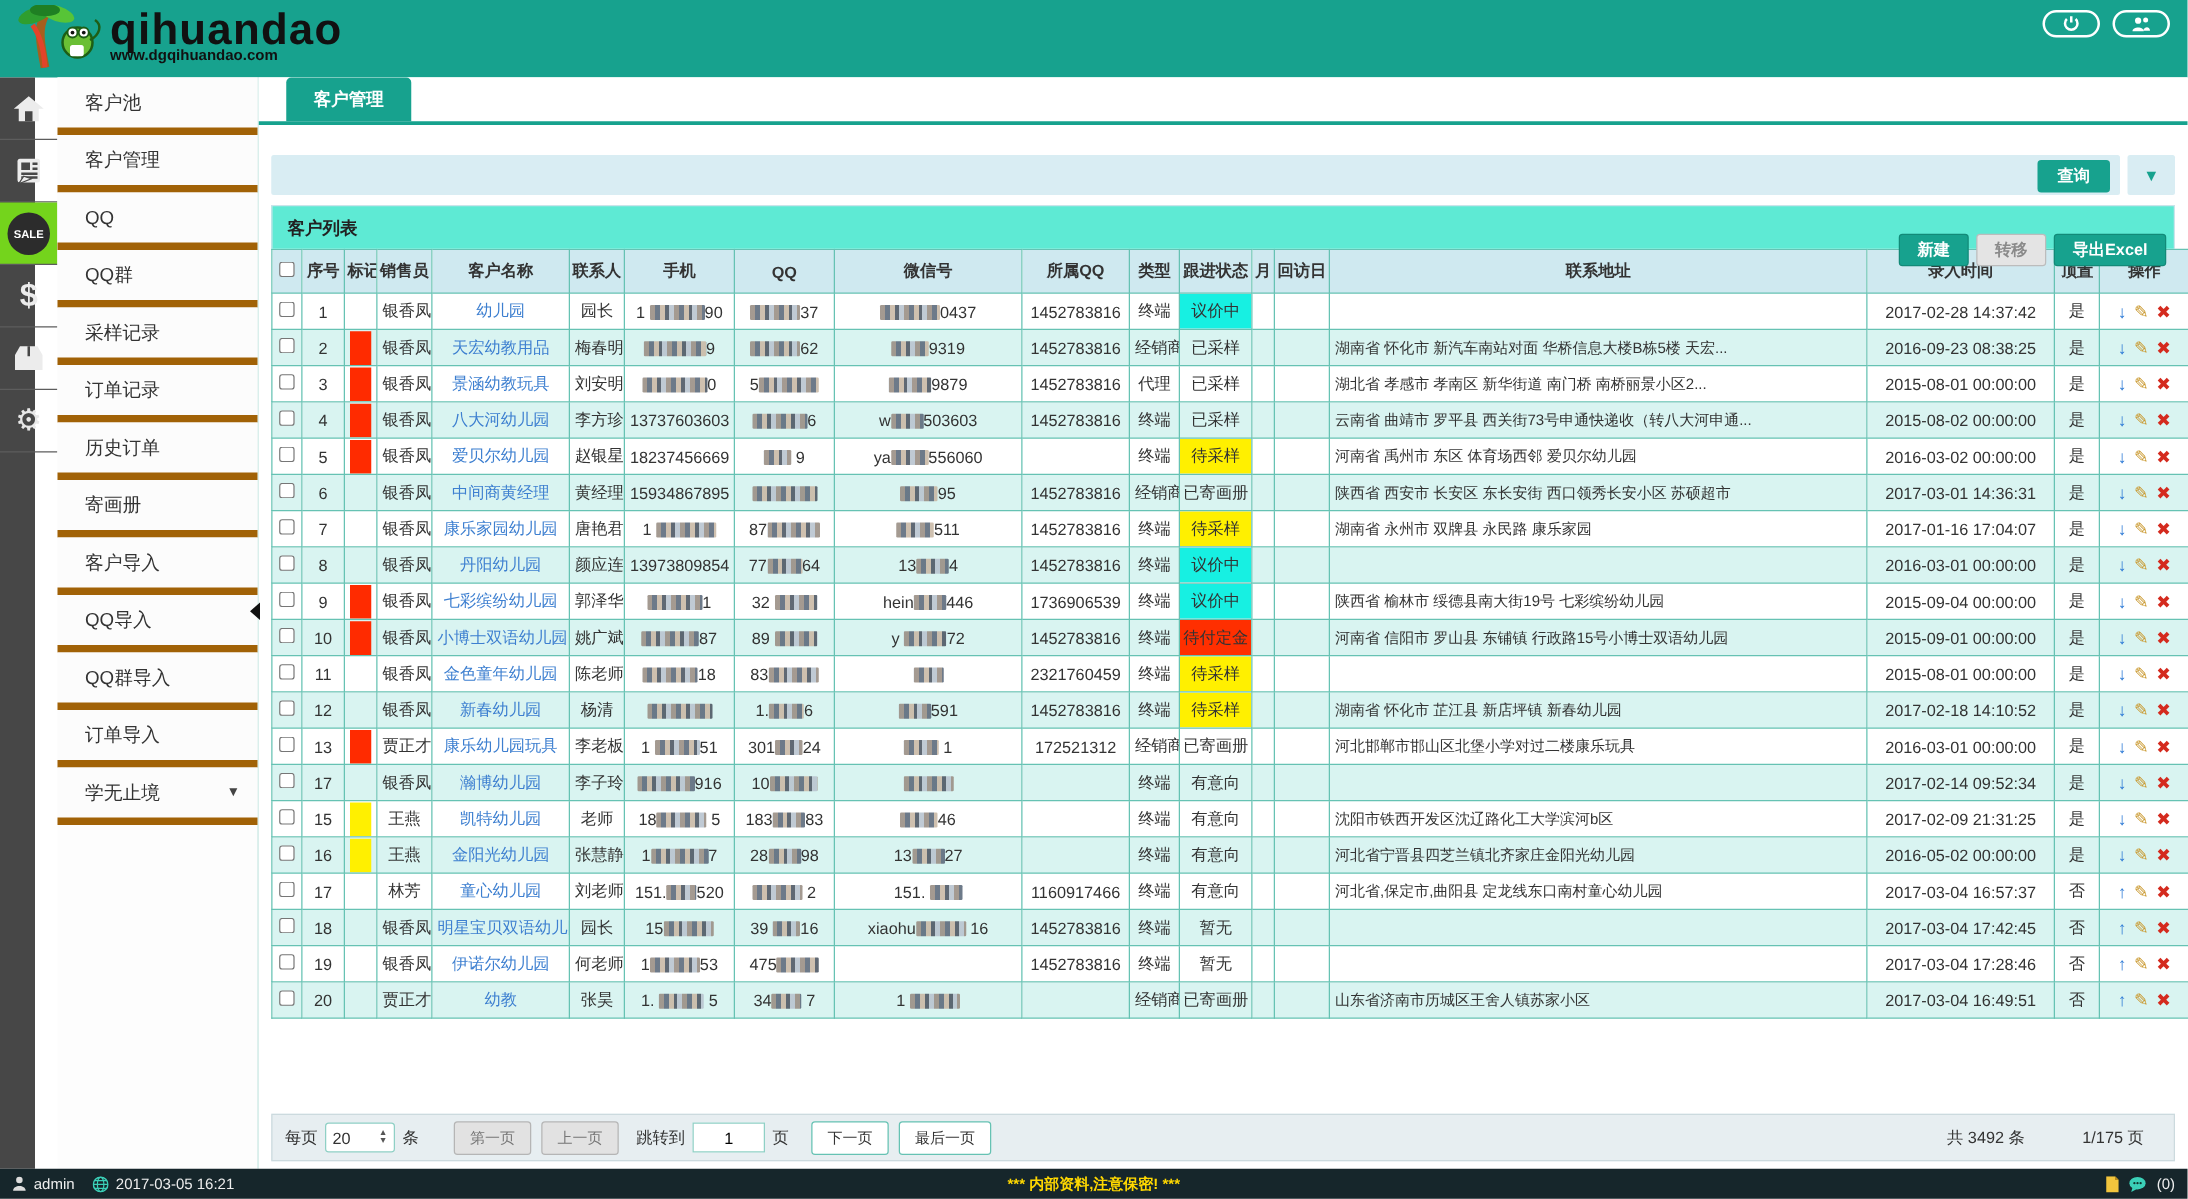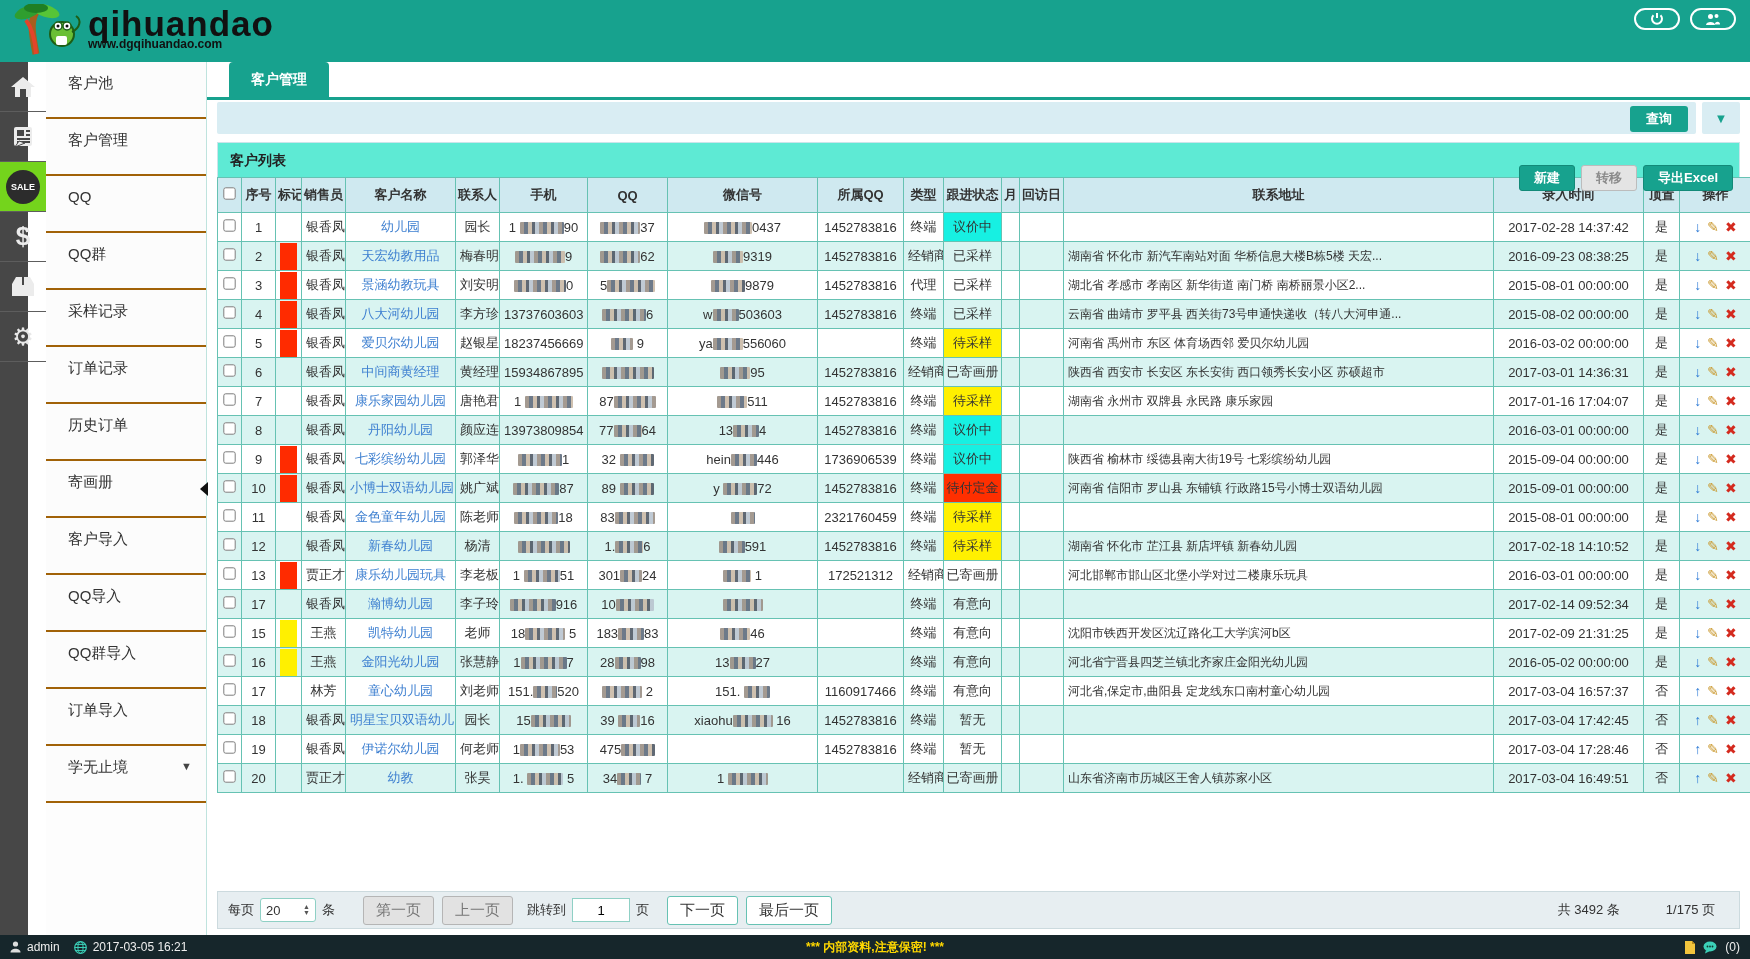--- a/index.html
+++ b/index.html
@@ -23,34 +23,34 @@
     border-bottom:1px solid #5d5d5d; cursor:pointer; }
   .rail-cell.sale { background:#74d41c; }
   .sale-badge { width:34px; height:34px; border-radius:50%; background:#2c2c2c; color:#fff;
     font-size:9px; font-weight:bold; display:flex; align-items:center; justify-content:center; }
   .glyph-ico { color:#e8e8e8; font-size:24px; line-height:1; }
   .dollar { color:#ececec; font-size:26px; font-weight:bold; }
 
   
   .sidebar { position:absolute; left:46px; top:62px; bottom:24px; width:161px; background:#fdfdfd;
     border-right:1px solid #bfe3de; }
-  .side-item { height:57px; line-height:41px; padding-left:22px; font-size:15px; color:#333;
-    border-bottom:2px solid #a16207; cursor:pointer; position:relative; background:#fcfcfc; }
+  .side-item { height:46px; line-height:41px; padding-left:22px; font-size:15px; color:#333;
+    border-bottom:6px solid #a16207; cursor:pointer; position:relative; background:#fcfcfc; }
   .side-item .caret { position:absolute; right:14px; top:0; color:#444; font-size:11px; }
   .collapse-handle { position:absolute; left:200px; top:482px; width:0; height:0;
     border-top:7px solid transparent; border-bottom:7px solid transparent; border-right:8px solid #111;
     cursor:pointer; z-index:5; }
 
   
   .main { position:absolute; left:207px; right:0; top:62px; bottom:24px; background:#fff; }
   .tabstrip { height:38px; border-bottom:3px solid #17a28e; position:relative; background:#fff; }
   .tab-active { position:absolute; left:22px; bottom:0; background:#17a28e; color:#fff;
     font-size:14px; font-weight:bold; padding:9px 22px 8px; border-radius:4px 4px 0 0; cursor:pointer; }
 
-  .filter-row { margin:2px 10px 0 10px; display:flex; gap:6px; height:32px; }
+  .filter-row { margin:24px 10px 0 10px; display:flex; gap:6px; height:32px; }
   .filter-main { flex:1; background:#d9edf3; border-radius:2px; position:relative; }
   .btn-search { position:absolute; right:8px; top:4px; background:#17a28e; color:#fff; border:none;
     font-size:13px; font-weight:bold; padding:4px 16px; border-radius:3px; cursor:pointer; }
   .filter-drop { width:38px; background:#d9edf3; border-radius:2px; display:flex;
     align-items:center; justify-content:center; color:#17a28e; font-size:13px; cursor:pointer; }
 
   .panel { margin:8px 10px 0 10px; }
   .panel-title { background:#5eead4; height:35px; line-height:35px; padding:0 12px; font-size:14px;
     font-weight:bold; color:#222; position:relative; border:1px solid #cbe4ea; border-bottom:none; }
   .title-btns { position:absolute; right:6px; top:22px; display:flex; gap:6px; }
@@ -76,21 +76,21 @@
   .op-edit { color:#c9972b; }
   .op-del { color:#d42a1e; font-weight:bold; }
   input.rowck { transform:scale(.95); cursor:pointer; }
 
   
   .pager { position:absolute; left:10px; right:10px; bottom:6px; height:38px; background:#e7eef1;
     border:1px solid #ccdade; display:flex; align-items:center; padding:0 10px; font-size:13px; color:#333; }
   .stepper { width:56px; height:24px; background:#fff; border:1px solid #8fd0c5; border-radius:3px;
     margin:0 6px; display:flex; align-items:center; justify-content:space-between; padding:0 5px; cursor:pointer; }
   .step-arrows { display:flex; flex-direction:column; font-size:7px; color:#555; line-height:6px; }
-  .pbtn { margin:0 4px; padding:4px 12px; border-radius:3px; font-size:15px; cursor:pointer; }
+  .pbtn { margin:0 4px; padding:4px 12px; border-radius:3px; font-size:12px; cursor:pointer; }
   .pbtn.dis { background:#e2e2e2; border:1px solid #b5b5b5; color:#777; }
   .pbtn.act { background:#fff; border:1px solid #66c2b3; color:#333; }
   .jump-input { width:58px; height:24px; border:1px solid #8fd0c5; text-align:center; font-size:13px;
     margin:0 6px; }
   .pager-right { margin-left:auto; display:flex; gap:46px; padding-right:14px; }
 
   
   .footer { position:absolute; left:0; right:0; bottom:0; height:24px; background:#16262b;
     color:#eee; font-size:12px; display:flex; align-items:center; padding:0 10px; }
   .foot-left { display:flex; align-items:center; gap:6px; }

